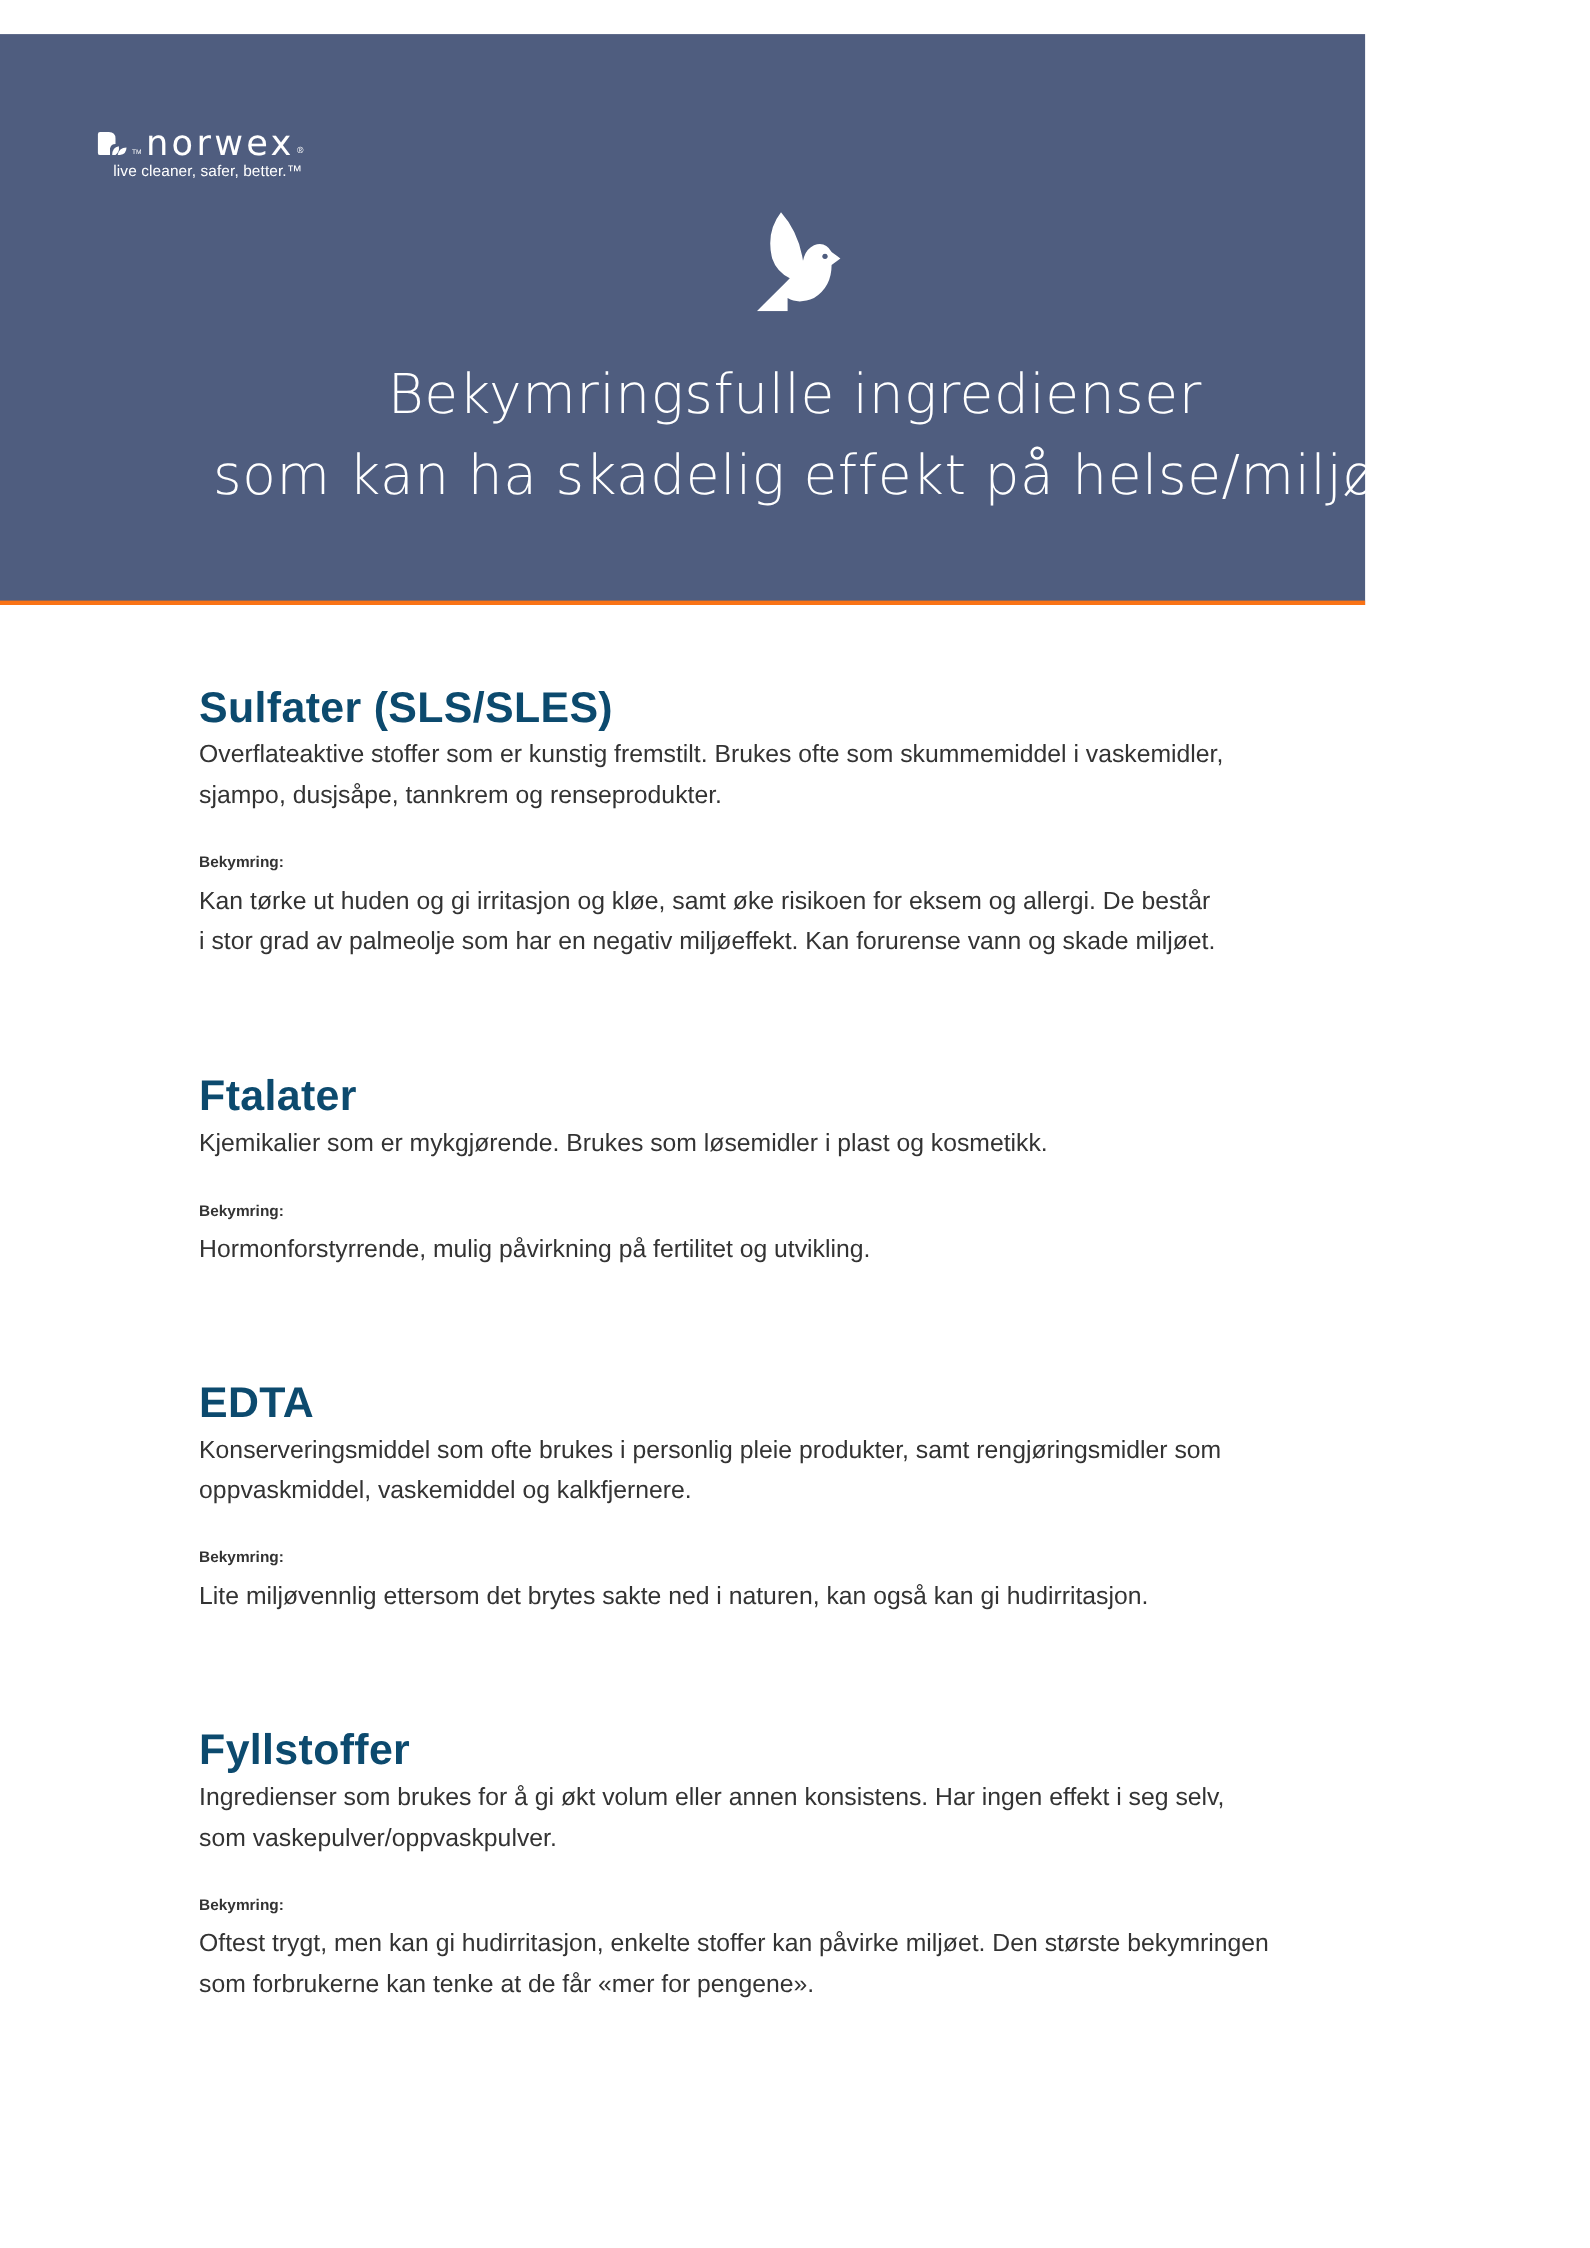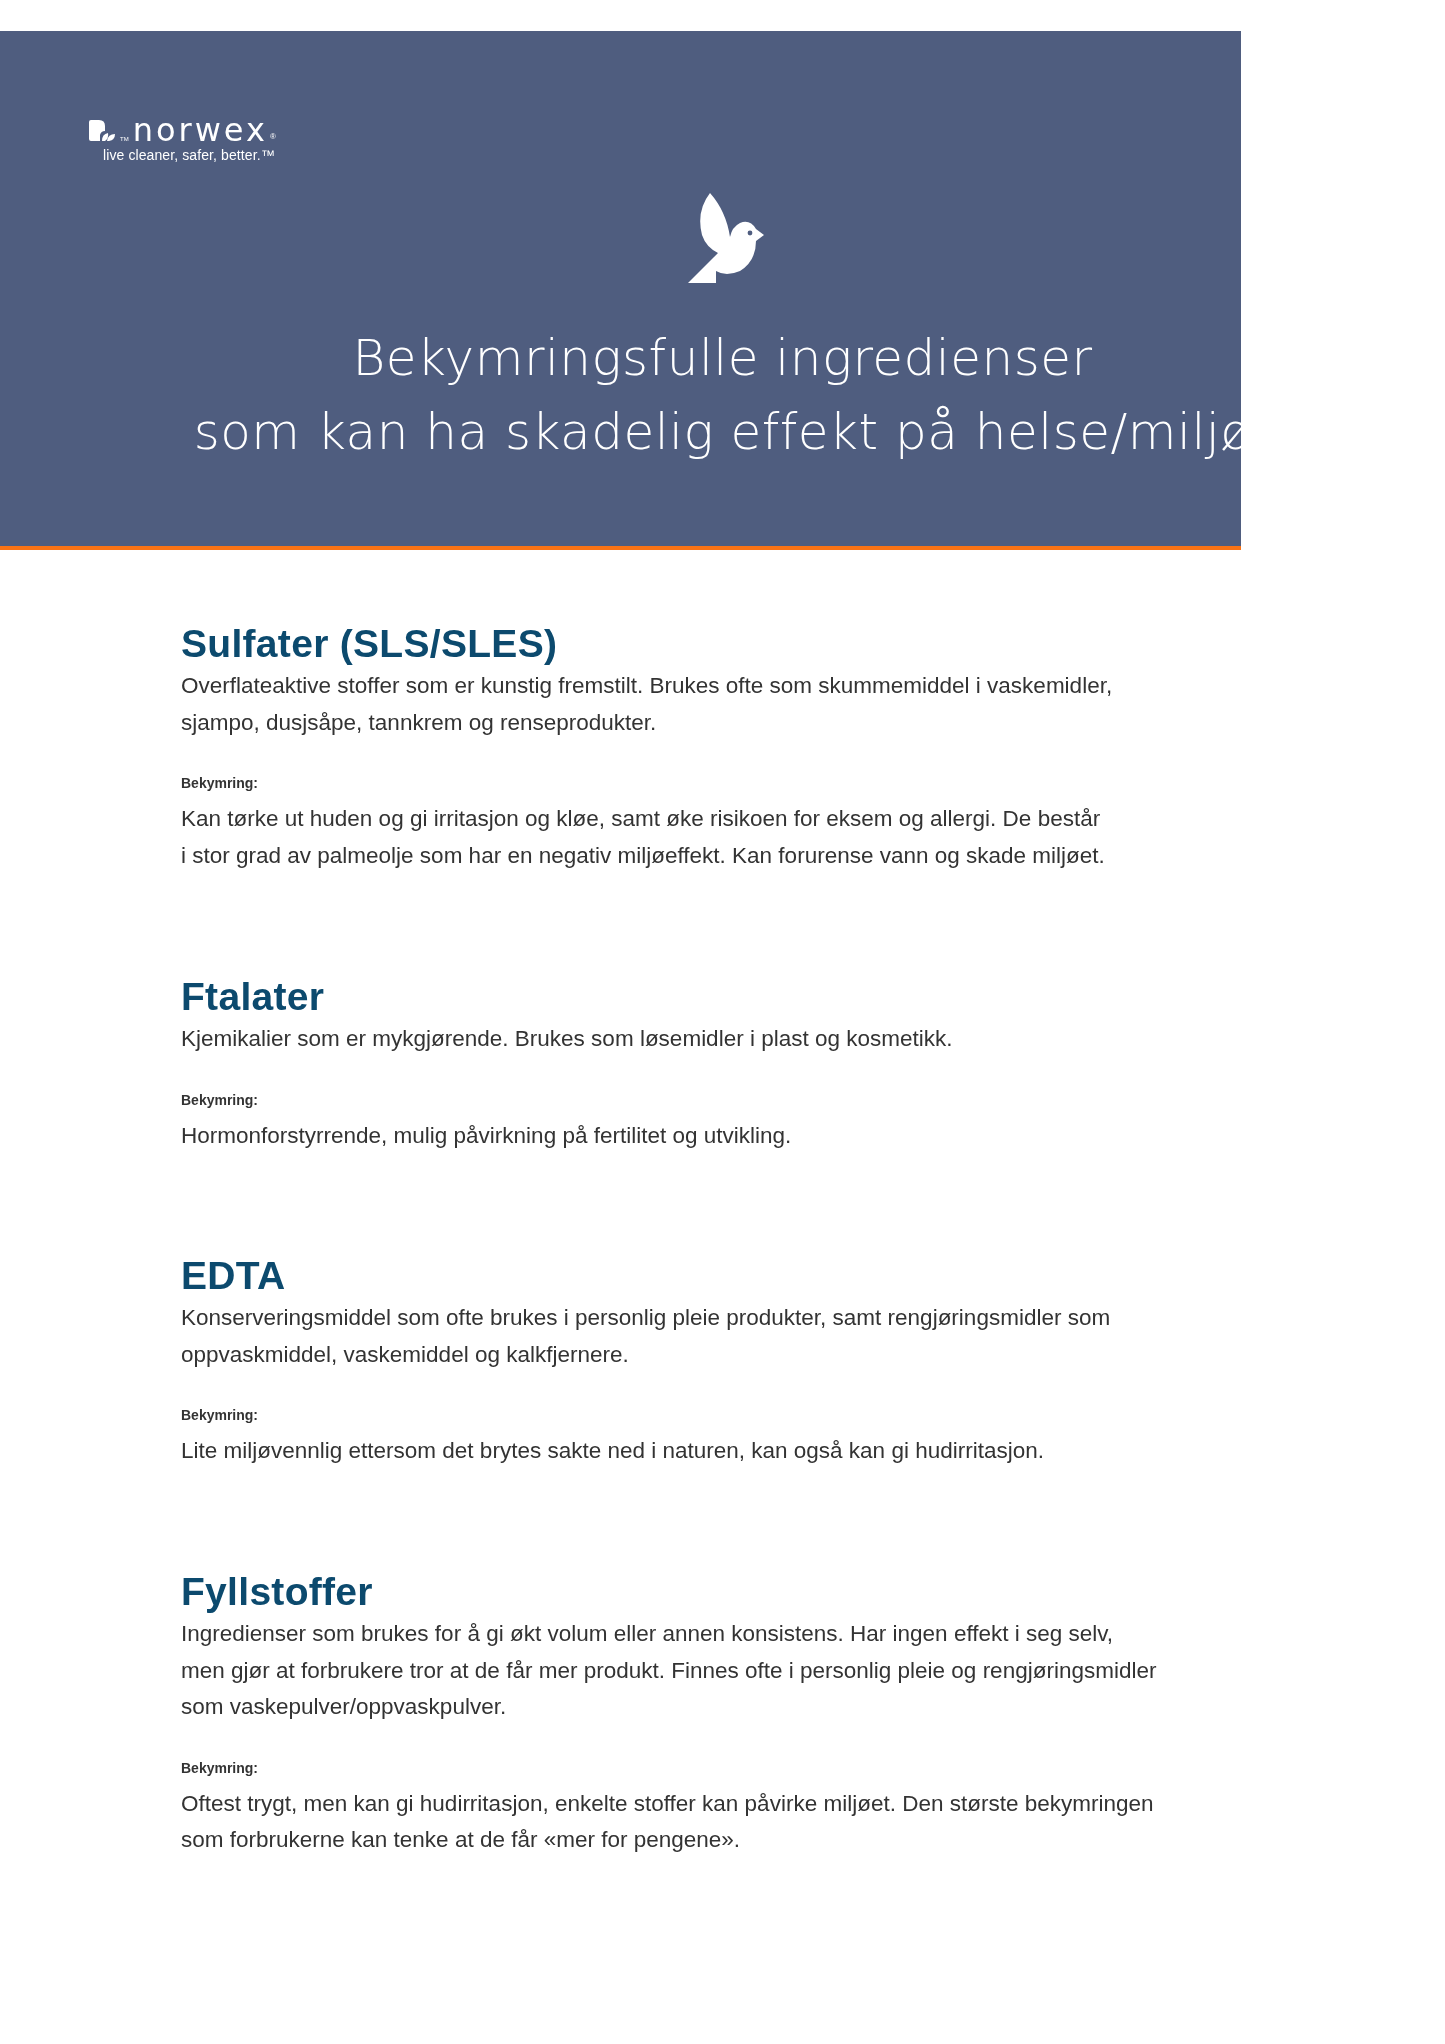--- a/index.html
+++ b/index.html
@@ -160,20 +160,19 @@
     <h2>EDTA</h2>
     <p>Konserveringsmiddel som ofte brukes i personlig pleie produkter, samt rengjøringsmidler som</p>
     <p>oppvaskmiddel, vaskemiddel og kalkfjernere.</p>
     <p class="concern-label">Bekymring:</p>
     <p>Lite miljøvennlig ettersom det brytes sakte ned i naturen, kan også kan gi hudirritasjon.</p>
   </div>
 
   <div class="section" style="top:1568px;">
     <h2>Fyllstoffer</h2>
     <p>Ingredienser som brukes for å gi økt volum eller annen konsistens. Har ingen effekt i seg selv,</p>
-    <p>men gjør at forbrukere tror at de får mer produkt. Finnes ofte i personlig pleie og rengjøringsmidler</p>
     <p>som vaskepulver/oppvaskpulver.</p>
     <p class="concern-label">Bekymring:</p>
     <p>Oftest trygt, men kan gi hudirritasjon, enkelte stoffer kan påvirke miljøet. Den største bekymringen</p>
     <p>som forbrukerne kan tenke at de får «mer for pengene».</p>
   </div>
 
 </div>
 
 </body></html>

